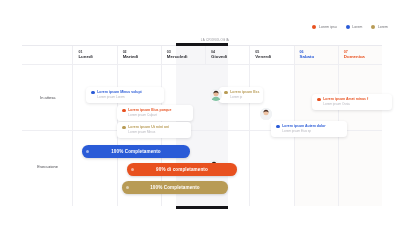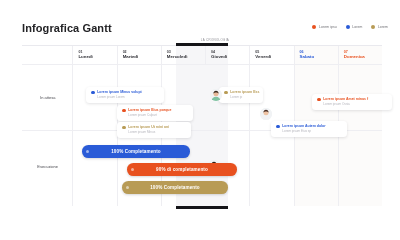--- a/index.html
+++ b/index.html
@@ -111,21 +111,20 @@
   .pbar .pb-dot{
     position:absolute;left:4px;width:3.4px;height:3.4px;border-radius:50%;
     background:rgba(255,255,255,.55);
   }
 </style>
 </head>
 <body>
 
 <div id="app">
 
-  <div class="title">Infografica Gantt</div>
 
   <div class="legend" id="legend">
       <div class="legend-item">
         <span class="legend-dot" style="background: rgb(232, 81, 31);"></span>
         <span class="legend-label">Lorem ipsu</span>
       </div>
       <div class="legend-item">
         <span class="legend-dot" style="background: rgb(42, 91, 215);"></span>
         <span class="legend-label">Lorem</span>
       </div>

